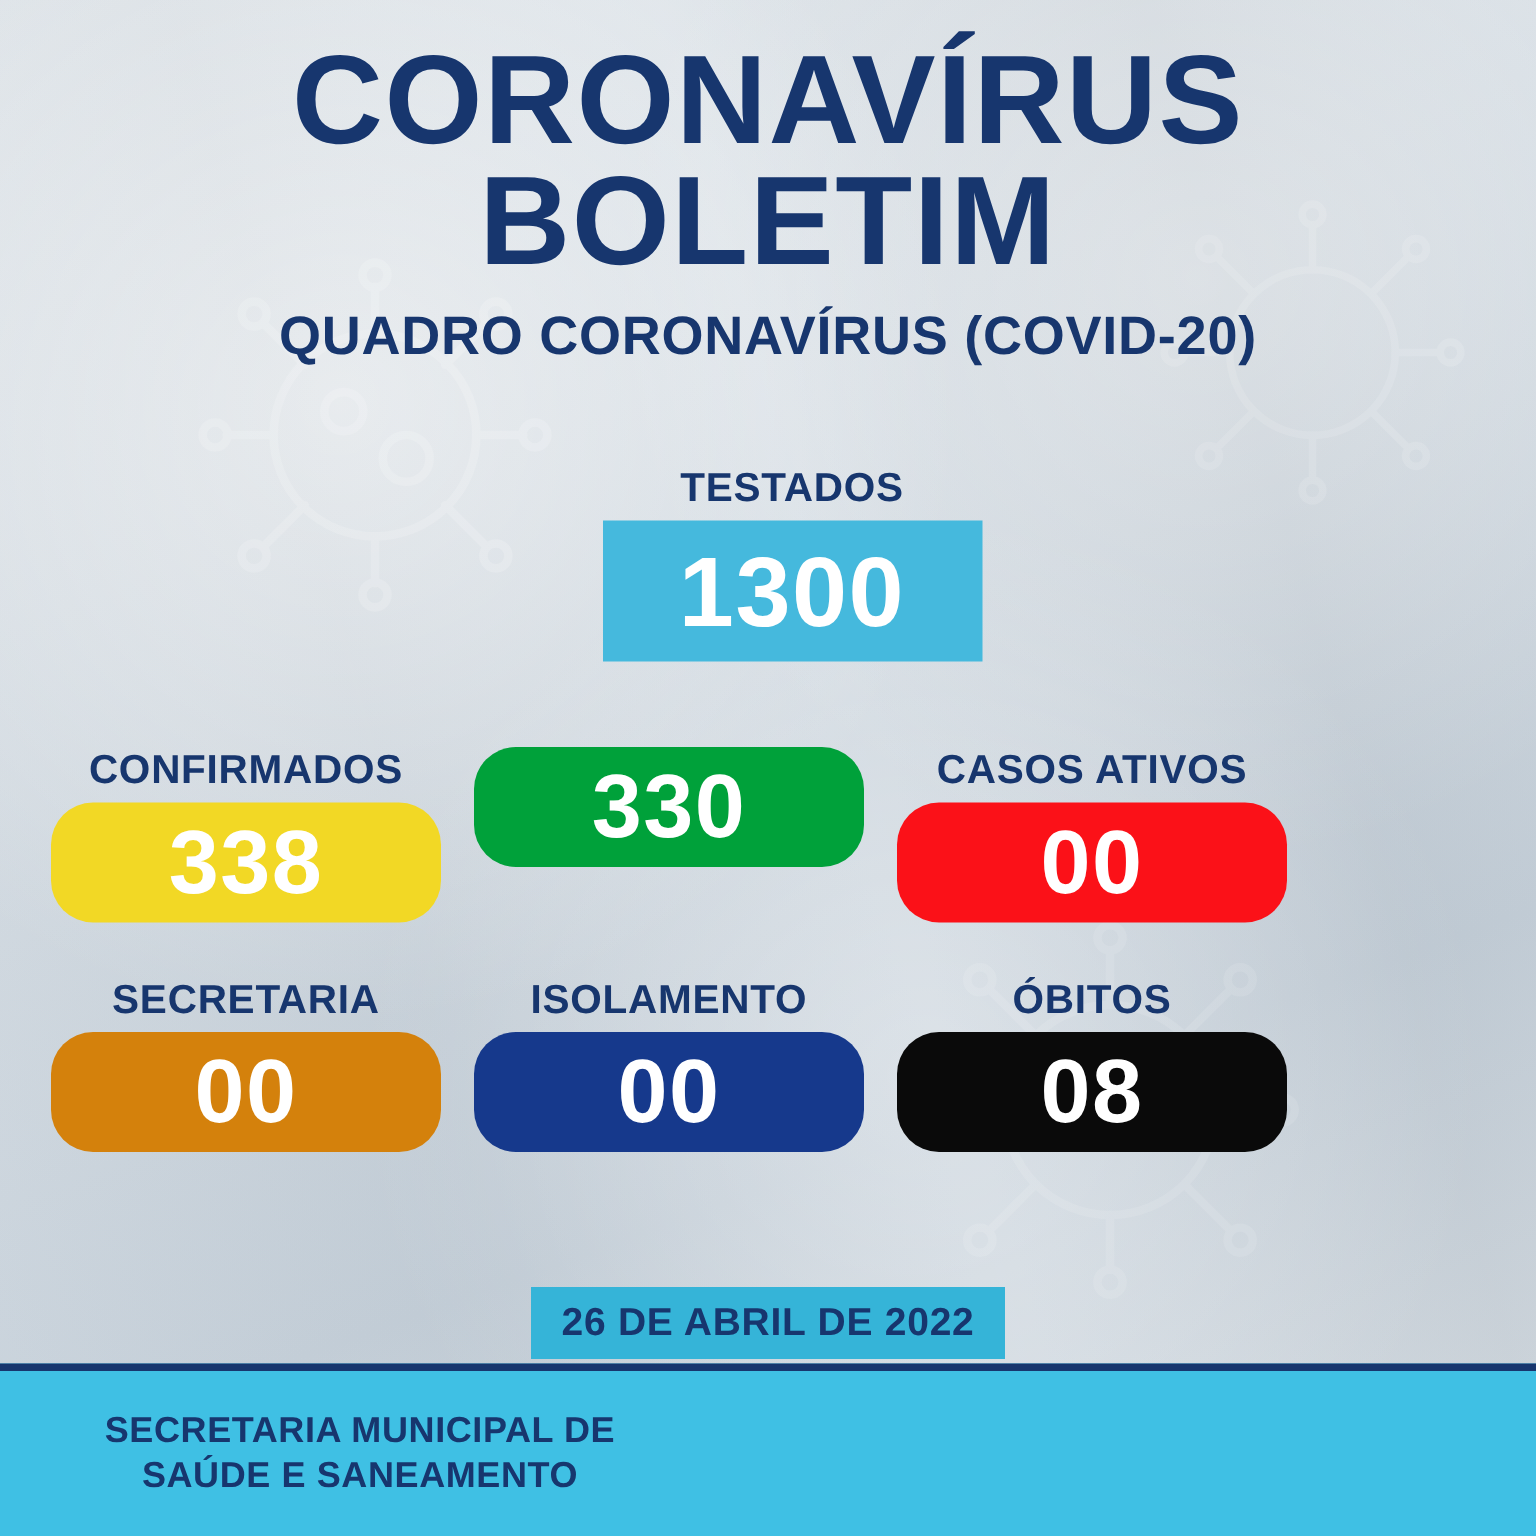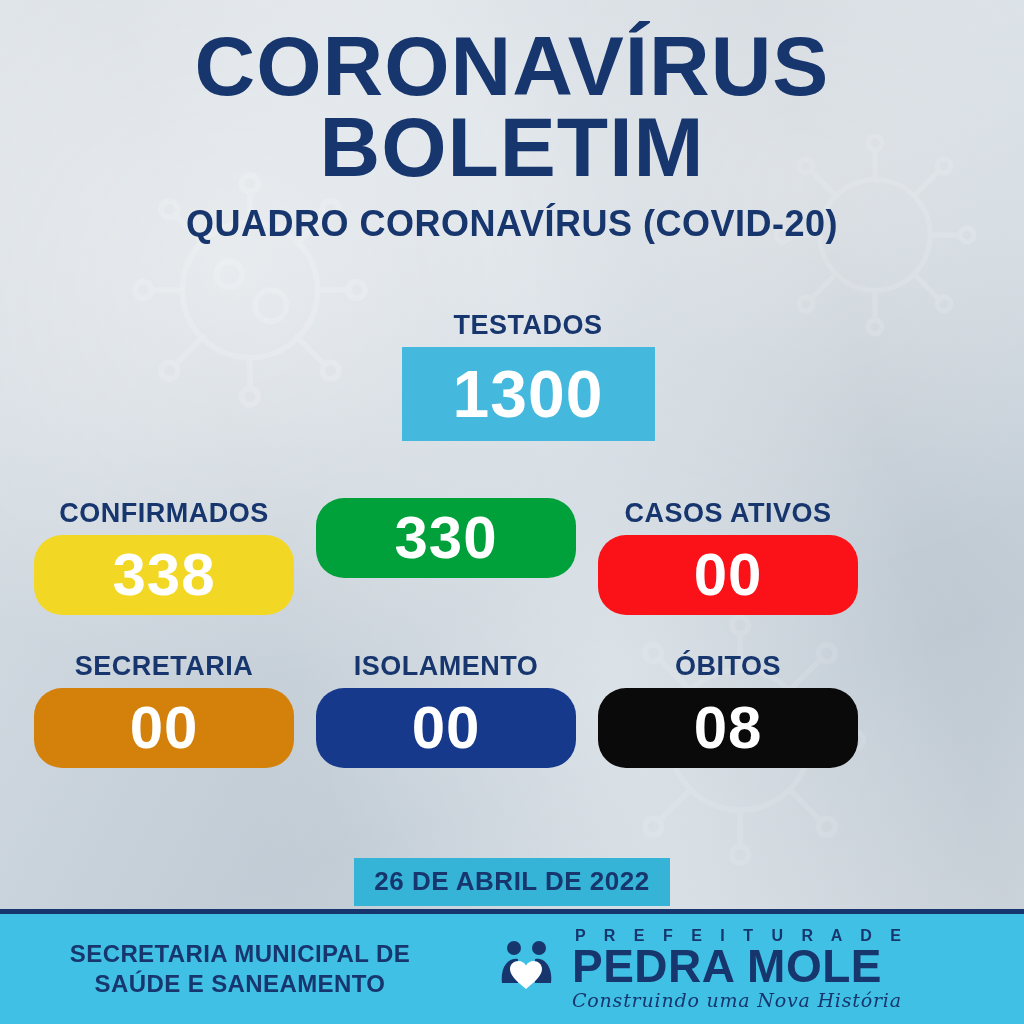--- a/index.html
+++ b/index.html
@@ -308,31 +308,15 @@
 
   <div class="date-wrap">
     <span class="date-badge">26 DE ABRIL DE 2022</span>
   </div>
 
   <div class="footer">
     <div class="footer-left">
       <div>SECRETARIA MUNICIPAL DE</div>
       <div>SAÚDE E SANEAMENTO</div>
     </div>
-    <div class="footer-right">
-      <div class="logo-mark">
-        <svg width="72" height="72" viewBox="0 0 72 72" aria-hidden="true">
-          <circle cx="24" cy="17" r="7" fill="#17366e"></circle>
-          <circle cx="49" cy="17" r="7" fill="#17366e"></circle>
-          <path d="M12 52 C10 34 20 26 28 28 L28 52 Z" fill="#17366e"></path>
-          <path d="M61 52 C63 34 53 26 45 28 L45 52 Z" fill="#17366e"></path>
-          <path d="M36 58 C26 50 20 44 20 38 C20 33 24 30 28.5 30 C31.6 30 34.4 31.8 36 34.4 C37.6 31.8 40.4 30 43.5 30 C48 30 52 33 52 38 C52 44 46 50 36 58 Z" fill="#ffffff"></path>
-        </svg>
-      </div>
-      <div class="logo-text">
-        <div class="logo-pref">P R E F E I T U R A   D E</div>
-        <div class="logo-name">PEDRA MOLE</div>
-        <div class="logo-slogan">Construindo uma Nova História</div>
-      </div>
-    </div>
   </div>
 
 </div>
 
 </body></html>

